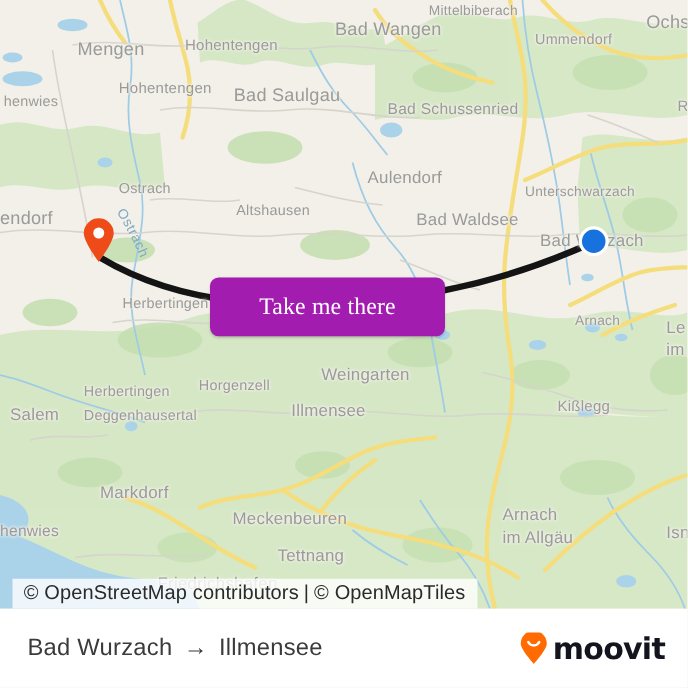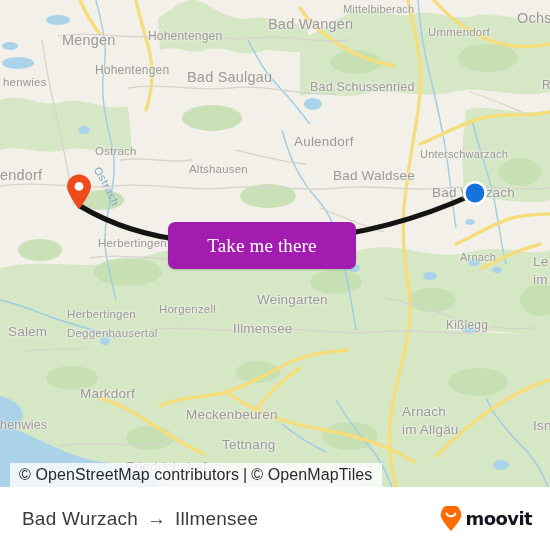--- a/index.html
+++ b/index.html
@@ -50,21 +50,21 @@
     display:flex;align-items:center;justify-content:space-between;
     padding:0 18px 0 22px;box-sizing:border-box;
   }
   .route-title{
     font-size:19px;color:#3b3b3b;letter-spacing:.2px;
     display:flex;align-items:center;gap:9px;white-space:nowrap;
   }
   .route-title .arrow{font-size:19px;color:#3b3b3b;}
   .brand{display:flex;align-items:center;gap:2px;}
   .brand-word{
-    font-size:18px;font-weight:bold;color:#14141e;letter-spacing:-0.6px;
+    font-size:24px;font-weight:bold;color:#14141e;letter-spacing:-0.6px;
     font-family:"DejaVu Sans","Liberation Sans",sans-serif;line-height:1;
   }
 </style>
 </head>
 <body>
 
 <div id="app">
 
   <div class="map-wrap">
 

